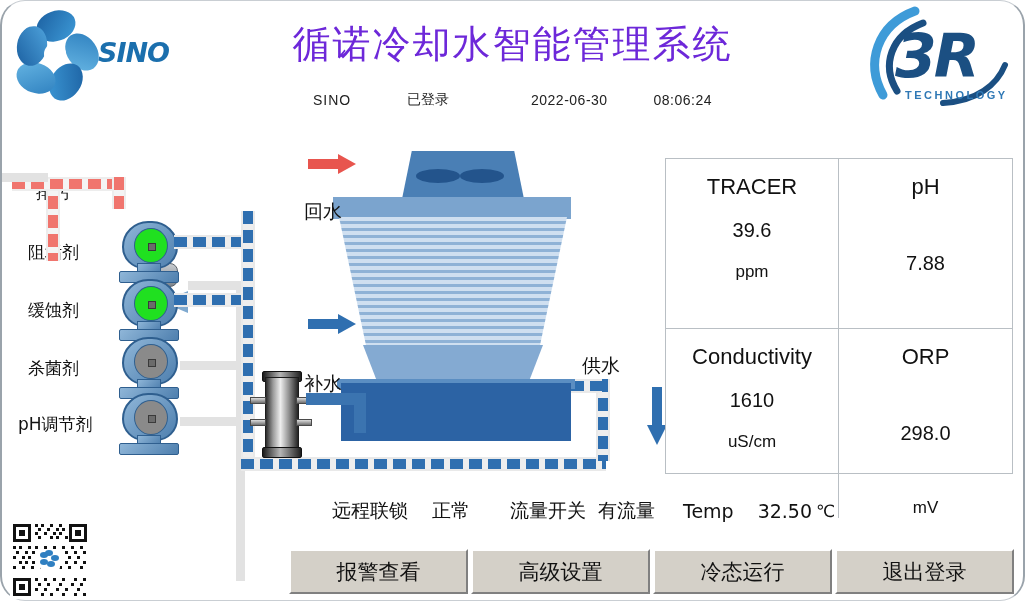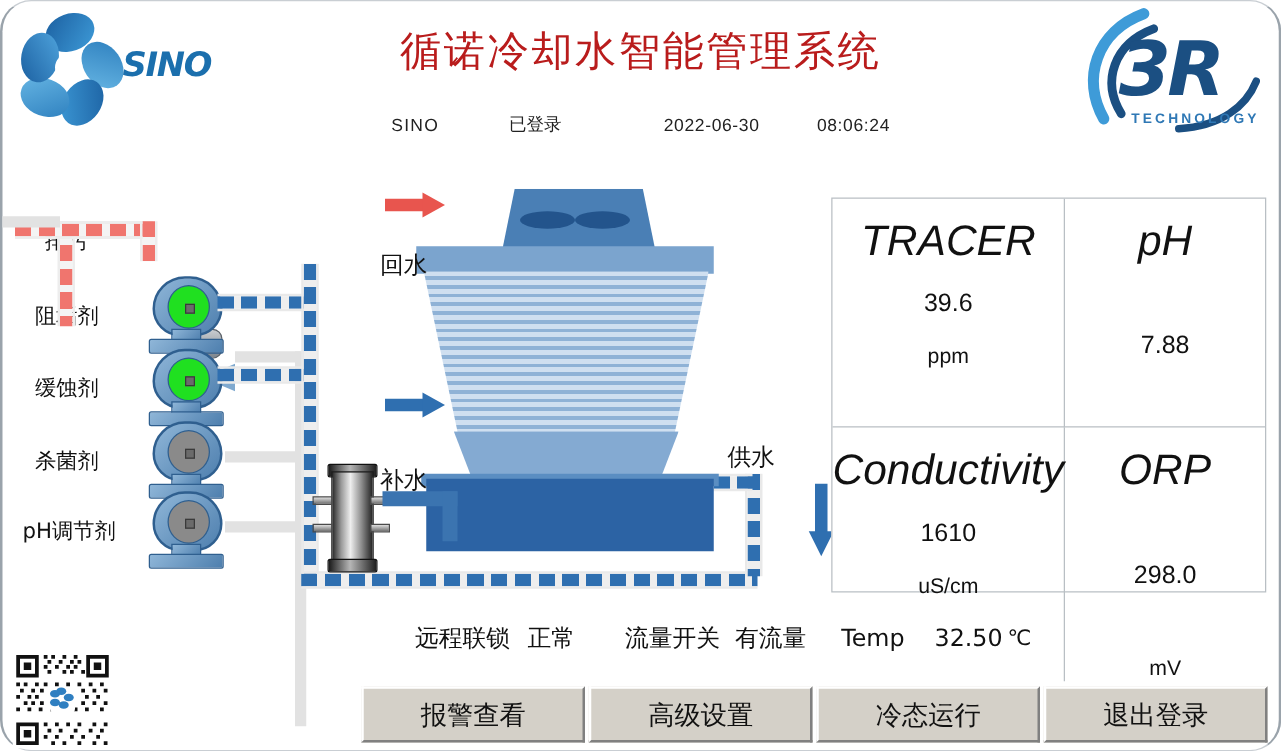--- a/index.html
+++ b/index.html
@@ -18,21 +18,21 @@
     border-top:1px solid #c9ced3;
     border-bottom:1px solid #c9ced3;
     box-sizing:border-box;
     border-radius:25px;
   }
 
   
   #header{position:absolute;left:0;top:0;width:100%;height:120px;}
   #title{
     position:absolute;left:0;top:18px;width:100%;text-align:center;
-    font-size:33px;color:#b91c1c;letter-spacing:2px;
+    font-size:38px;color:#6d28d9;letter-spacing:2px;
     font-family:"DejaVu Sans","Liberation Sans",sans-serif;
   }
   #statusline{
     position:absolute;left:0;top:90px;width:100%;
     text-align:center;font-size:14px;color:#222;
   }
   #statusline span{display:inline-block;vertical-align:middle;}
   .sl-user{letter-spacing:1px;margin-right:52px;}
   .sl-login{margin-right:78px;}
   .sl-date{letter-spacing:0.5px;margin-right:14px;}
@@ -216,31 +216,31 @@
     display:grid;grid-template-columns:1fr 1fr;grid-template-rows:1fr 1fr;
     background:#fff;
   }
   .m-cell{
     border-right:1px solid #b9bfc4;border-bottom:1px solid #b9bfc4;
     box-sizing:border-box;display:flex;flex-direction:column;
     align-items:center;justify-content:flex-start;padding-top:16px;
   }
   .m-cell:nth-child(2),.m-cell:nth-child(4){border-right:none;gap:33px;}
   .m-cell:nth-child(3),.m-cell:nth-child(4){border-bottom:none;}
-  .m-name{font-size:34px;color:#111;line-height:1.1;font-style:italic;}
+  .m-name{font-size:22px;color:#111;line-height:1.1;}
   .m-val{font-size:20px;color:#111;margin-top:20px;}
   .m-unit{font-size:17px;color:#111;margin-top:20px;}
 
   
   #statusrow{
     position:absolute;left:330px;top:493px;width:680px;height:34px;
     display:flex;align-items:center;font-size:19px;color:#111;
     font-family:"DejaVu Sans","Liberation Sans",sans-serif;
   }
-  #statusrow .lbl{margin-right:14px;}
+  #statusrow .lbl{margin-right:24px;}
   #statusrow .val{margin-right:40px;}
   #statusrow .lbl2{margin-right:12px;}
   #statusrow .val2{margin-right:28px;}
   #statusrow .tlbl{margin-right:24px;}
   #statusrow .tval{margin-right:4px;}
   #statusrow .tunit{font-size:17px;}
 
   
   #buttonbar{
     position:absolute;left:287px;top:548px;width:725px;height:45px;

